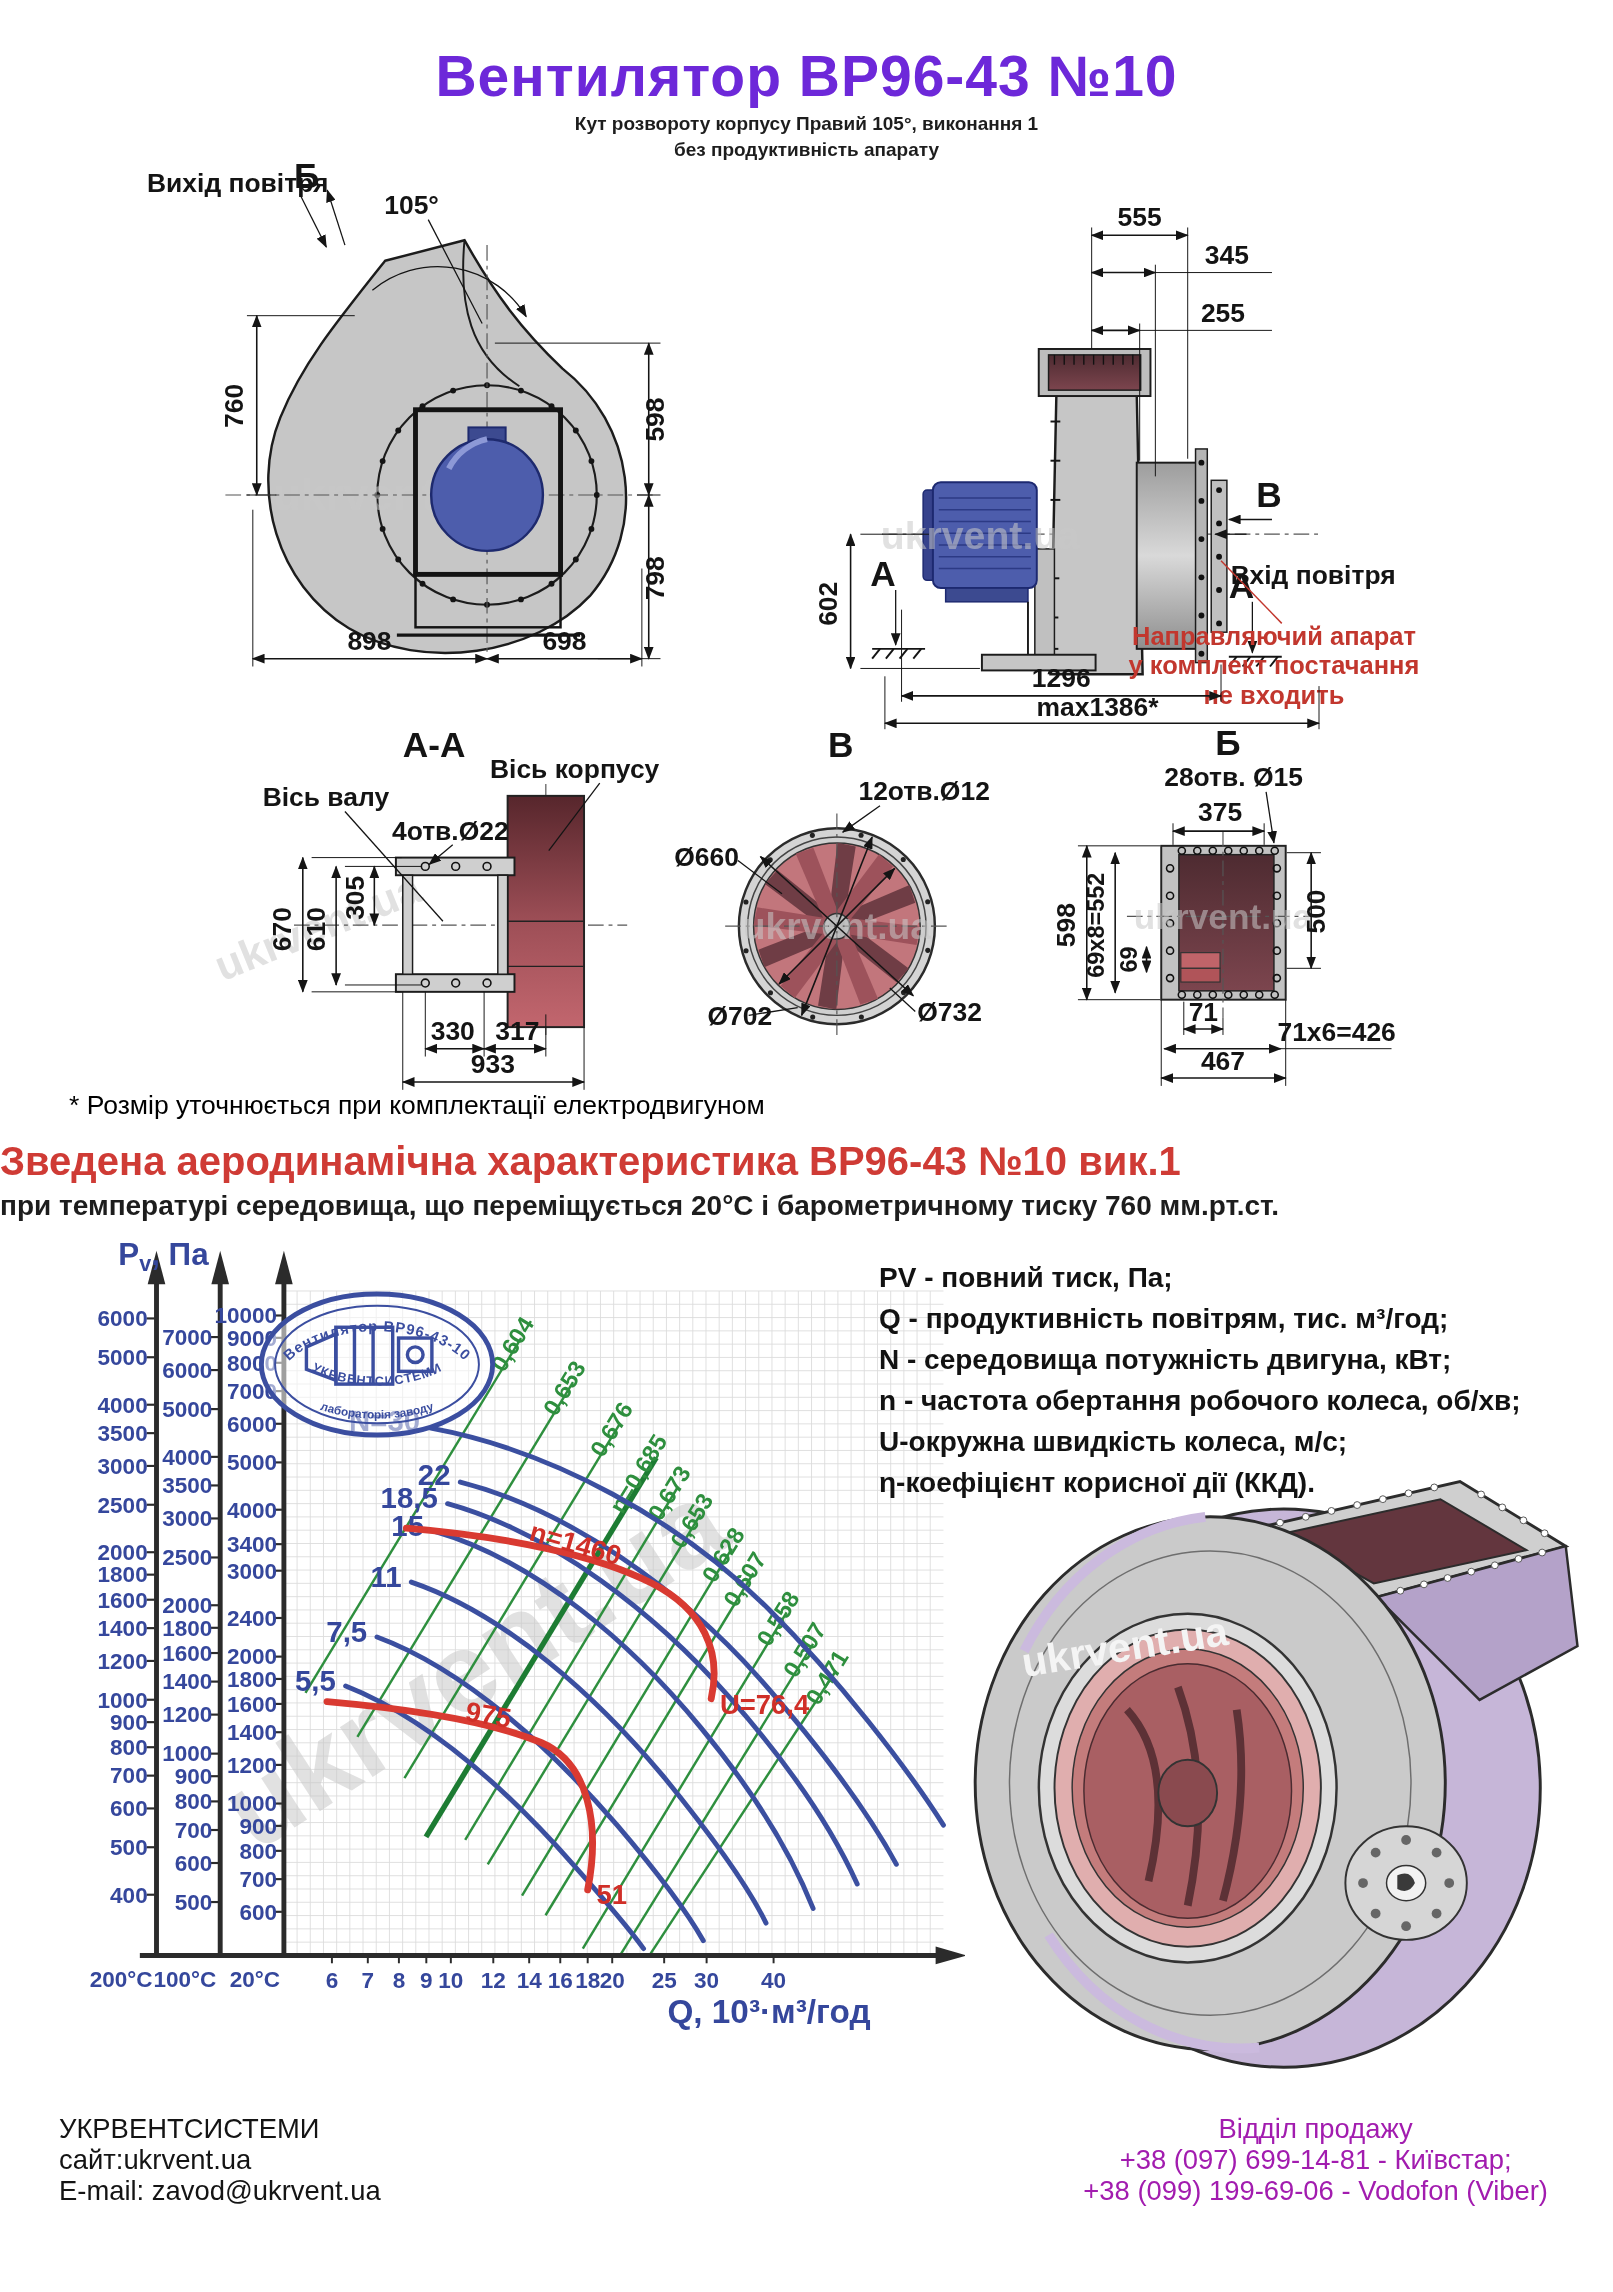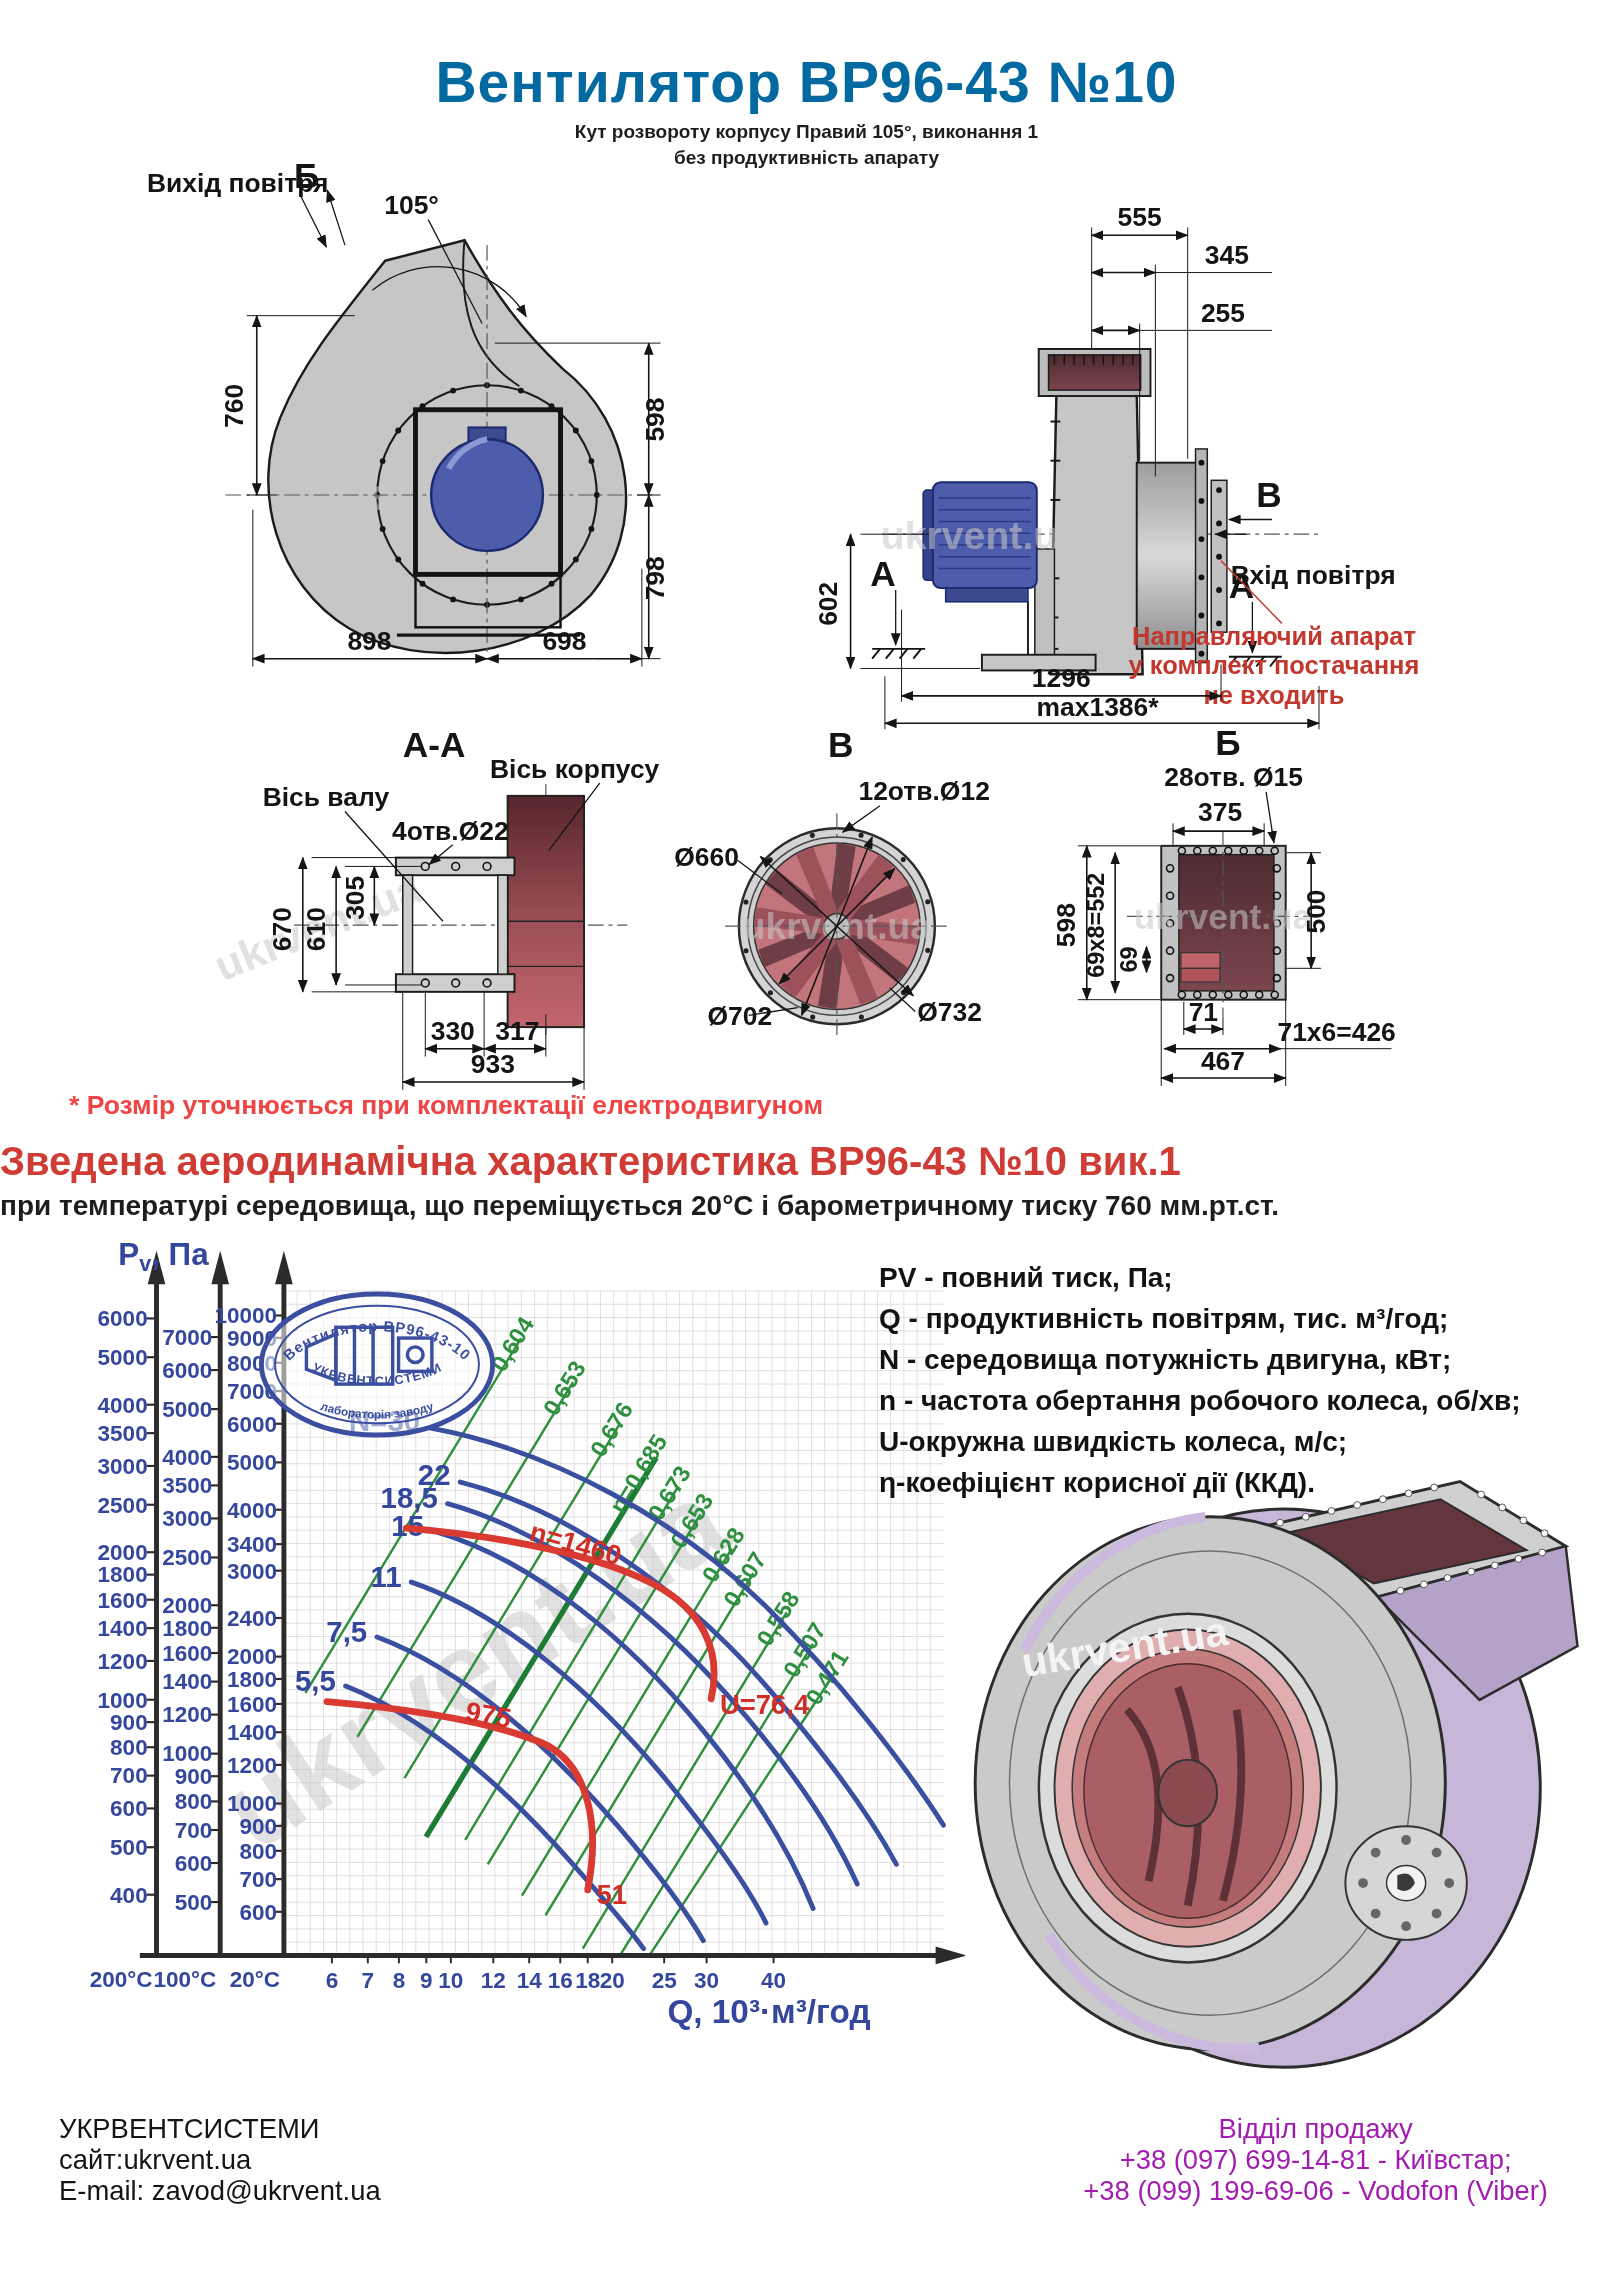--- a/index.html
+++ b/index.html
@@ -1,22 +1,22 @@
 <!DOCTYPE html>
 <html><head>
 <meta charset="utf-8">
 <style>
   html,body{margin:0;padding:0;background:#9a9a9a}
   .page{position:relative;width:1613px;height:2293px;background:#ffffff;
         font-family:"Liberation Sans",sans-serif;overflow:hidden;margin:0 auto}
   .abs{position:absolute}
   .hdr{left:0;right:0;top:43px;text-align:center}
-  .hdr h1{margin:6px;font-size:57px;font-weight:bold;color:#0369a1;letter-spacing:1px}
+  .hdr h1{margin:0;font-size:57px;font-weight:bold;color:#6d28d9;letter-spacing:1px}
   .hdr .s1,.hdr .s2{font-size:19px;font-weight:bold;color:#1d1d1d;margin-top:3.9px}
-  .footnote{left:69px;top:1090px;font-size:26.5px;font-weight:bold;color:#ef4444}
+  .footnote{left:69px;top:1090px;font-size:26.5px;font-weight:normal;color:#000000}
   .chead{left:0;right:0;top:1139px;font-size:40px;font-weight:bold;color:#cf3b35}
   .csub{left:0;right:0;top:1190px;text-align:left;font-size:28px;font-weight:bold;color:#1d1d1d}
   .legend{left:879px;top:1257px;width:686px;color:#121212;font-size:28px;font-weight:bold;line-height:41px}
   .foot-l{left:59px;top:2113px;font-size:27.4px;color:#141414;line-height:31px}
   .foot-r{right:65px;top:2113px;text-align:center;font-size:27.4px;color:#a21caf;line-height:31px}
   svg text{font-family:"Liberation Sans",sans-serif}
   .dt{font-weight:bold;font-size:27px;fill:#141414}
   .dts{font-weight:bold;font-size:24px;fill:#141414}
   .big{font-weight:bold;font-size:36px;fill:#141414}
   .redt{font-weight:bold;font-size:26px;fill:#c2372e}

